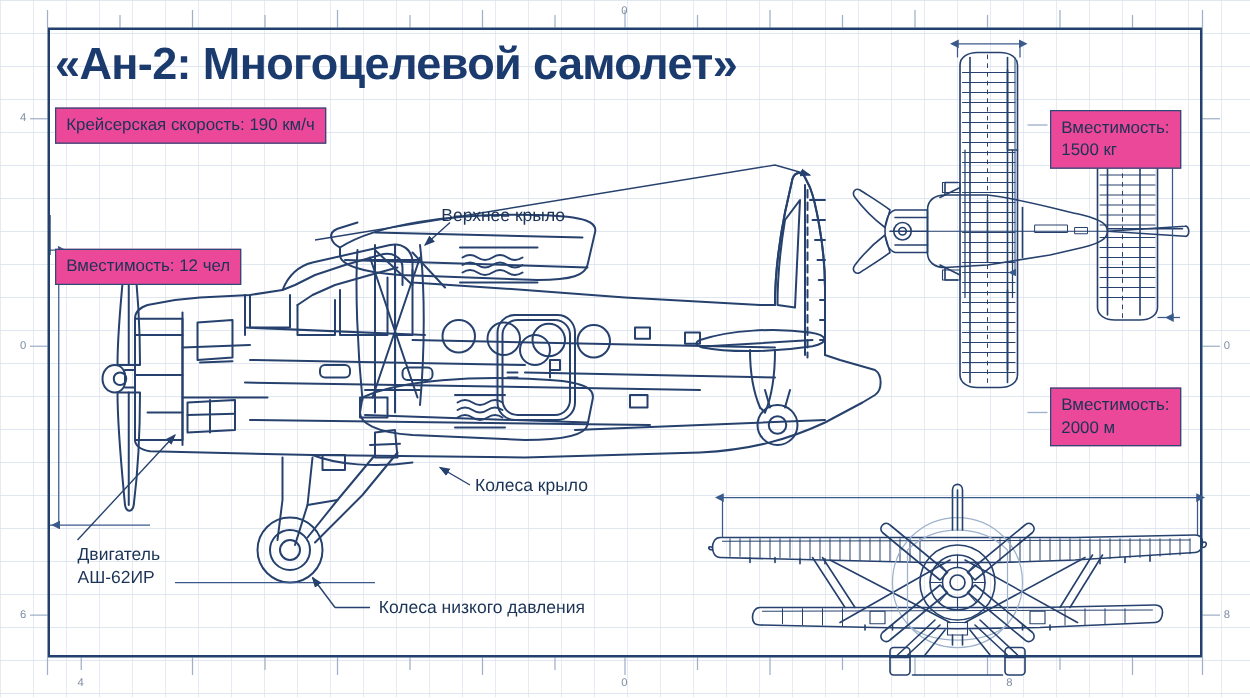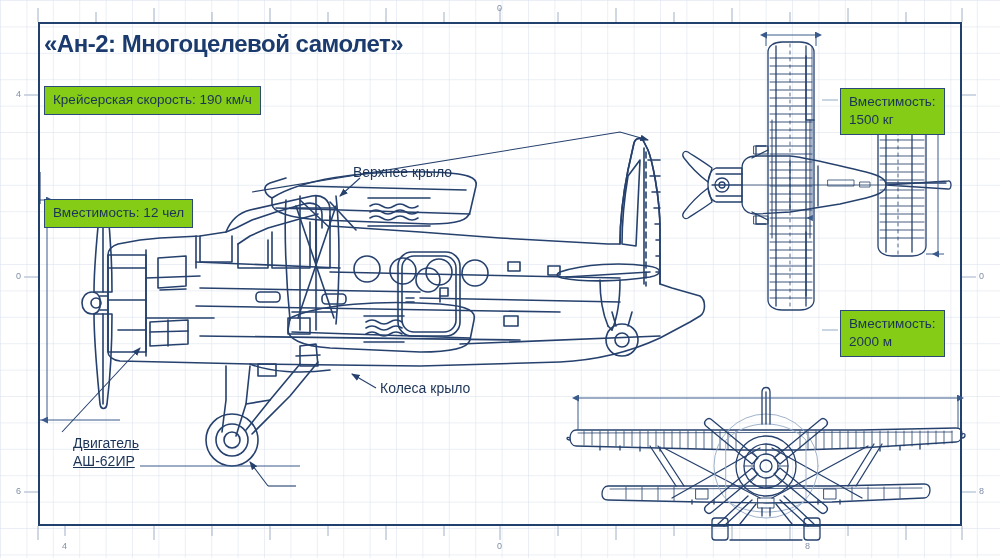--- a/index.html
+++ b/index.html
@@ -28,30 +28,30 @@
   
   #frame{
     position:absolute;left:38px;top:22px;
     width:924px;height:504px;
     border:2px solid #21406e;
     box-sizing:border-box;
   }
   
   #title{
     position:absolute;left:44px;top:30px;
-    font-size:24px;font-weight:bold;
+    font-size:36px;font-weight:bold;
     color:#1b3b6f;
     letter-spacing:-0.5px;
     white-space:nowrap;
   }
   
   .box{
     position:absolute;
     border:1.4px solid #2b4a77;
-    background:#84cc16;
+    background:#ec4899;
     color:#1b3356;
     font-size:13.5px;
     line-height:1.35;
     padding:4px 8px 5px 8px;
     box-sizing:border-box;
     white-space:nowrap;
   }
   #box-speed{left:44px;top:86px;}
   #box-cap-left{left:44px;top:159px;margin-top:40px;}
   #box-cap-right-1{left:840px;top:88px;}
@@ -59,21 +59,21 @@
   
   .callout{
     position:absolute;
     color:#1b3356;
     font-size:14px;
     line-height:1.3;
     white-space:nowrap;
   }
   #cl-upper{left:353px;top:163px;}
   #cl-lower{left:380px;top:379px;}
-  #cl-engine{left:73px;top:434px;text-decoration:underline;}
+  #cl-engine{left:62px;top:434px;}
   #cl-wheels{left:303px;top:476px;}
   
   .layer{position:absolute;left:0;top:0;width:1000px;height:558px;pointer-events:none;}
 </style>
 </head>
 <body>
 
 <div id="stage">
 
   <svg id="grid" viewBox="0 0 1000 558">
@@ -634,14 +634,15 @@
     <div>Вместимость:</div>
     <div>2000 м</div>
   </div>
 
   <div class="callout" id="cl-upper">Верхнее крыло</div>
   <div class="callout" id="cl-lower">Колеса крыло</div>
   <div class="callout" id="cl-engine">
     <div>Двигатель</div>
     <div>АШ-62ИР</div>
   </div>
+  <div class="callout" id="cl-wheels">Колеса низкого давления</div>
 
 </div>
 
 </body></html>

